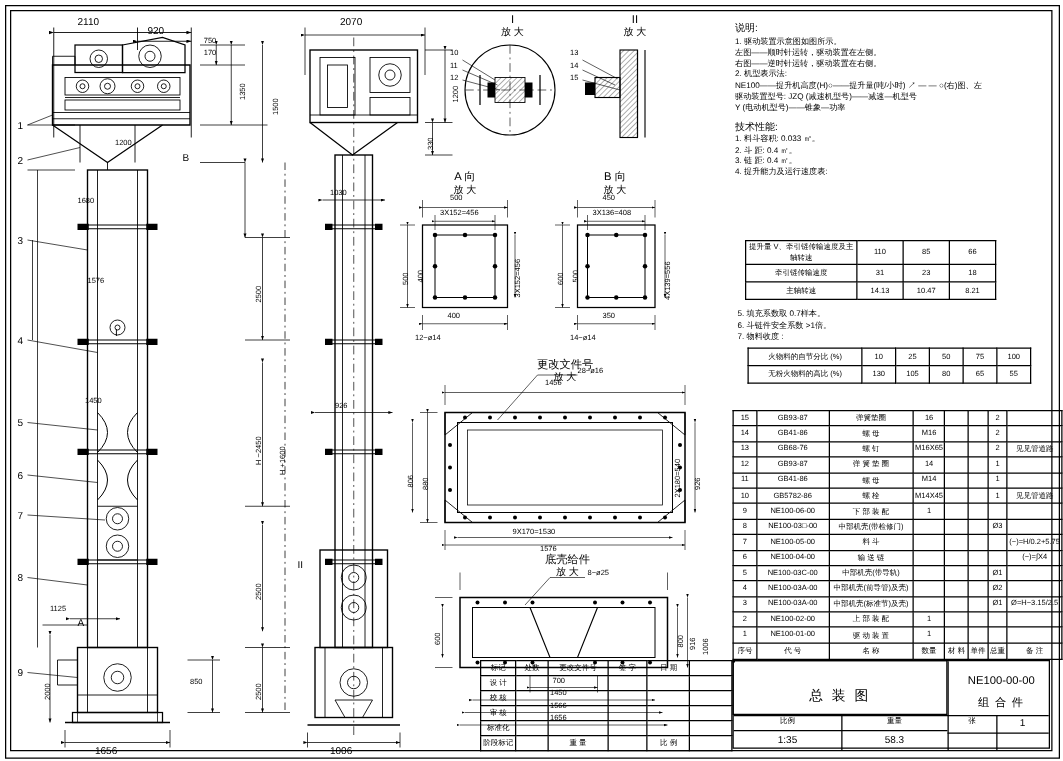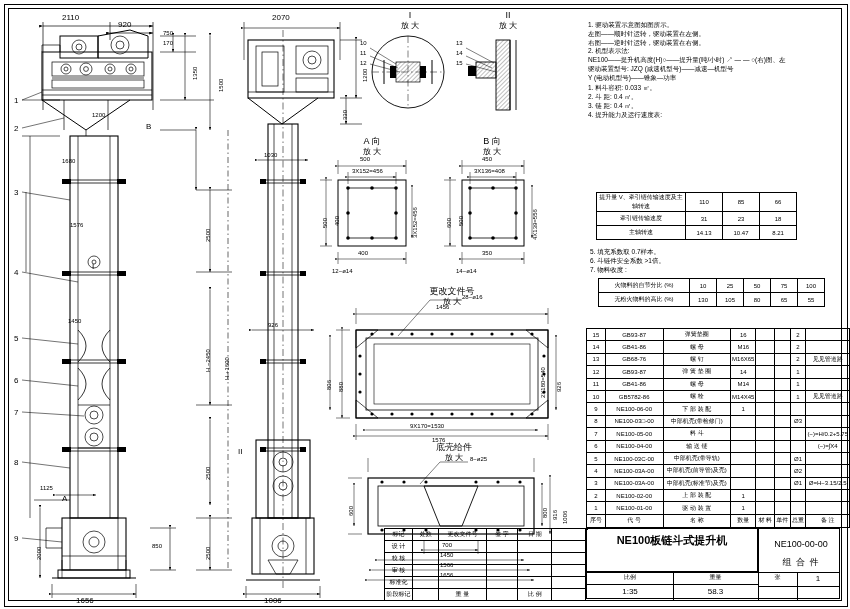--- a/index.html
+++ b/index.html
@@ -526,29 +526,31 @@
   <div class="t6 rot" style="left:348px;top:516px;">600</div>
   <div class="t6 rot" style="left:542px;top:518px;">800</div>
   <div class="t6 rot" style="left:552px;top:520px;">916</div>
   <div class="t6 rot" style="left:562px;top:524px;">1006</div>
   <div class="t6" style="left:442px;top:542px;">700</div>
   <div class="t6" style="left:440px;top:552px;">1450</div>
   <div class="t6" style="left:440px;top:562px;">1566</div>
   <div class="t6" style="left:440px;top:572px;">1656</div>
 
   <div style="position:absolute;left:588px;top:18px;width:248px;">
+    <div class="t8" style="position:relative;left:0;top:0;">说明:</div>
     <div id="notes-lines" style="position:relative;margin-top:3px;">
         <div class="" style="font-size: 6.5px; line-height: 1.35; white-space: nowrap;">1. 驱动装置示意图如图所示。</div>
         <div class="" style="font-size: 6.5px; line-height: 1.35; white-space: nowrap;">   左图——顺时针运转，驱动装置在左侧。</div>
         <div class="" style="font-size: 6.5px; line-height: 1.35; white-space: nowrap;">   右图——逆时针运转，驱动装置在右侧。</div>
         <div class="" style="font-size: 6.5px; line-height: 1.35; white-space: nowrap;">2. 机型表示法:</div>
         <div class="" style="font-size: 6.5px; line-height: 1.35; white-space: nowrap;">   NE100——提升机高度(H)○——提升量(吨/小时) ↗ — — ○(右)图、左</div>
         <div class="" style="font-size: 6.5px; line-height: 1.35; white-space: nowrap;">   驱动装置型号: JZQ (减速机型号)——减速—机型号</div>
         <div class="" style="font-size: 6.5px; line-height: 1.35; white-space: nowrap;">   Y (电动机型号)——锥象—功率</div>
       </div>
+    <div class="t8" style="position:relative;left:0;margin-top:5px;">技术性能:</div>
     <div id="spec-lines" style="position:relative;margin-top:2px;">
         <div class="" style="font-size: 6.5px; line-height: 1.35; white-space: nowrap;">1. 料斗容积: 0.033 ㎥。</div>
         <div class="" style="font-size: 6.5px; line-height: 1.35; white-space: nowrap;">2. 斗  距: 0.4 ㎡。</div>
         <div class="" style="font-size: 6.5px; line-height: 1.35; white-space: nowrap;">3. 链  距: 0.4 ㎡。</div>
         <div class="" style="font-size: 6.5px; line-height: 1.35; white-space: nowrap;">4. 提升能力及运行速度表:</div>
       </div>
   </div>
 
   <div style="position:absolute;left:596px;top:192px;">
     <table id="perf-table">
@@ -766,21 +768,21 @@
             <th style="width:14px;height:12px;padding:0 1px;">单件</th>
             <th style="width:14px;height:12px;padding:0 1px;">总重</th>
             <th style="width:32px;height:12px;padding:0 1px;">备  注</th>
           </tr>
         </tbody>
       </table>
   </div>
 
   <div class="box" style="left:586px;top:528px;width:254px;height:71px;border-width:1.4px;">
     <div class="box" style="left:-1px;top:-1px;width:172px;height:44px;"></div>
-    <div class="t11 ctr" style="left:6px;top:5px;width:158px;font-weight:bold;">NE100板链斗式提升机</div>
+    <div class="t11 ctr" style="left:6px;top:22px;width:158px;letter-spacing:2px;">总  装  图</div>
     <div class="t9 ctr" style="left:178px;top:10px;width:72px;">NE100-00-00</div>
     <div class="t9 ctr" style="left:178px;top:28px;width:72px;letter-spacing:1px;">组 合 件</div>
     <div class="ln hl" style="left:0;top:43px;width:252px;"></div>
     <div class="ln vl" style="left:171px;top:0;height:43px;"></div>
     <div class="ln vl" style="left:171px;top:43px;height:28px;"></div>
     <div class="ln hl" style="left:0;top:55px;width:171px;"></div>
     <div class="ln vl" style="left:86px;top:43px;height:28px;"></div>
     <div class="ln vl" style="left:210px;top:43px;height:28px;"></div>
     <div class="ln hl" style="left:171px;top:57px;width:81px;"></div>
     <div class="t6 ctr" style="left:0px;top:45px;width:86px;">比例</div>

